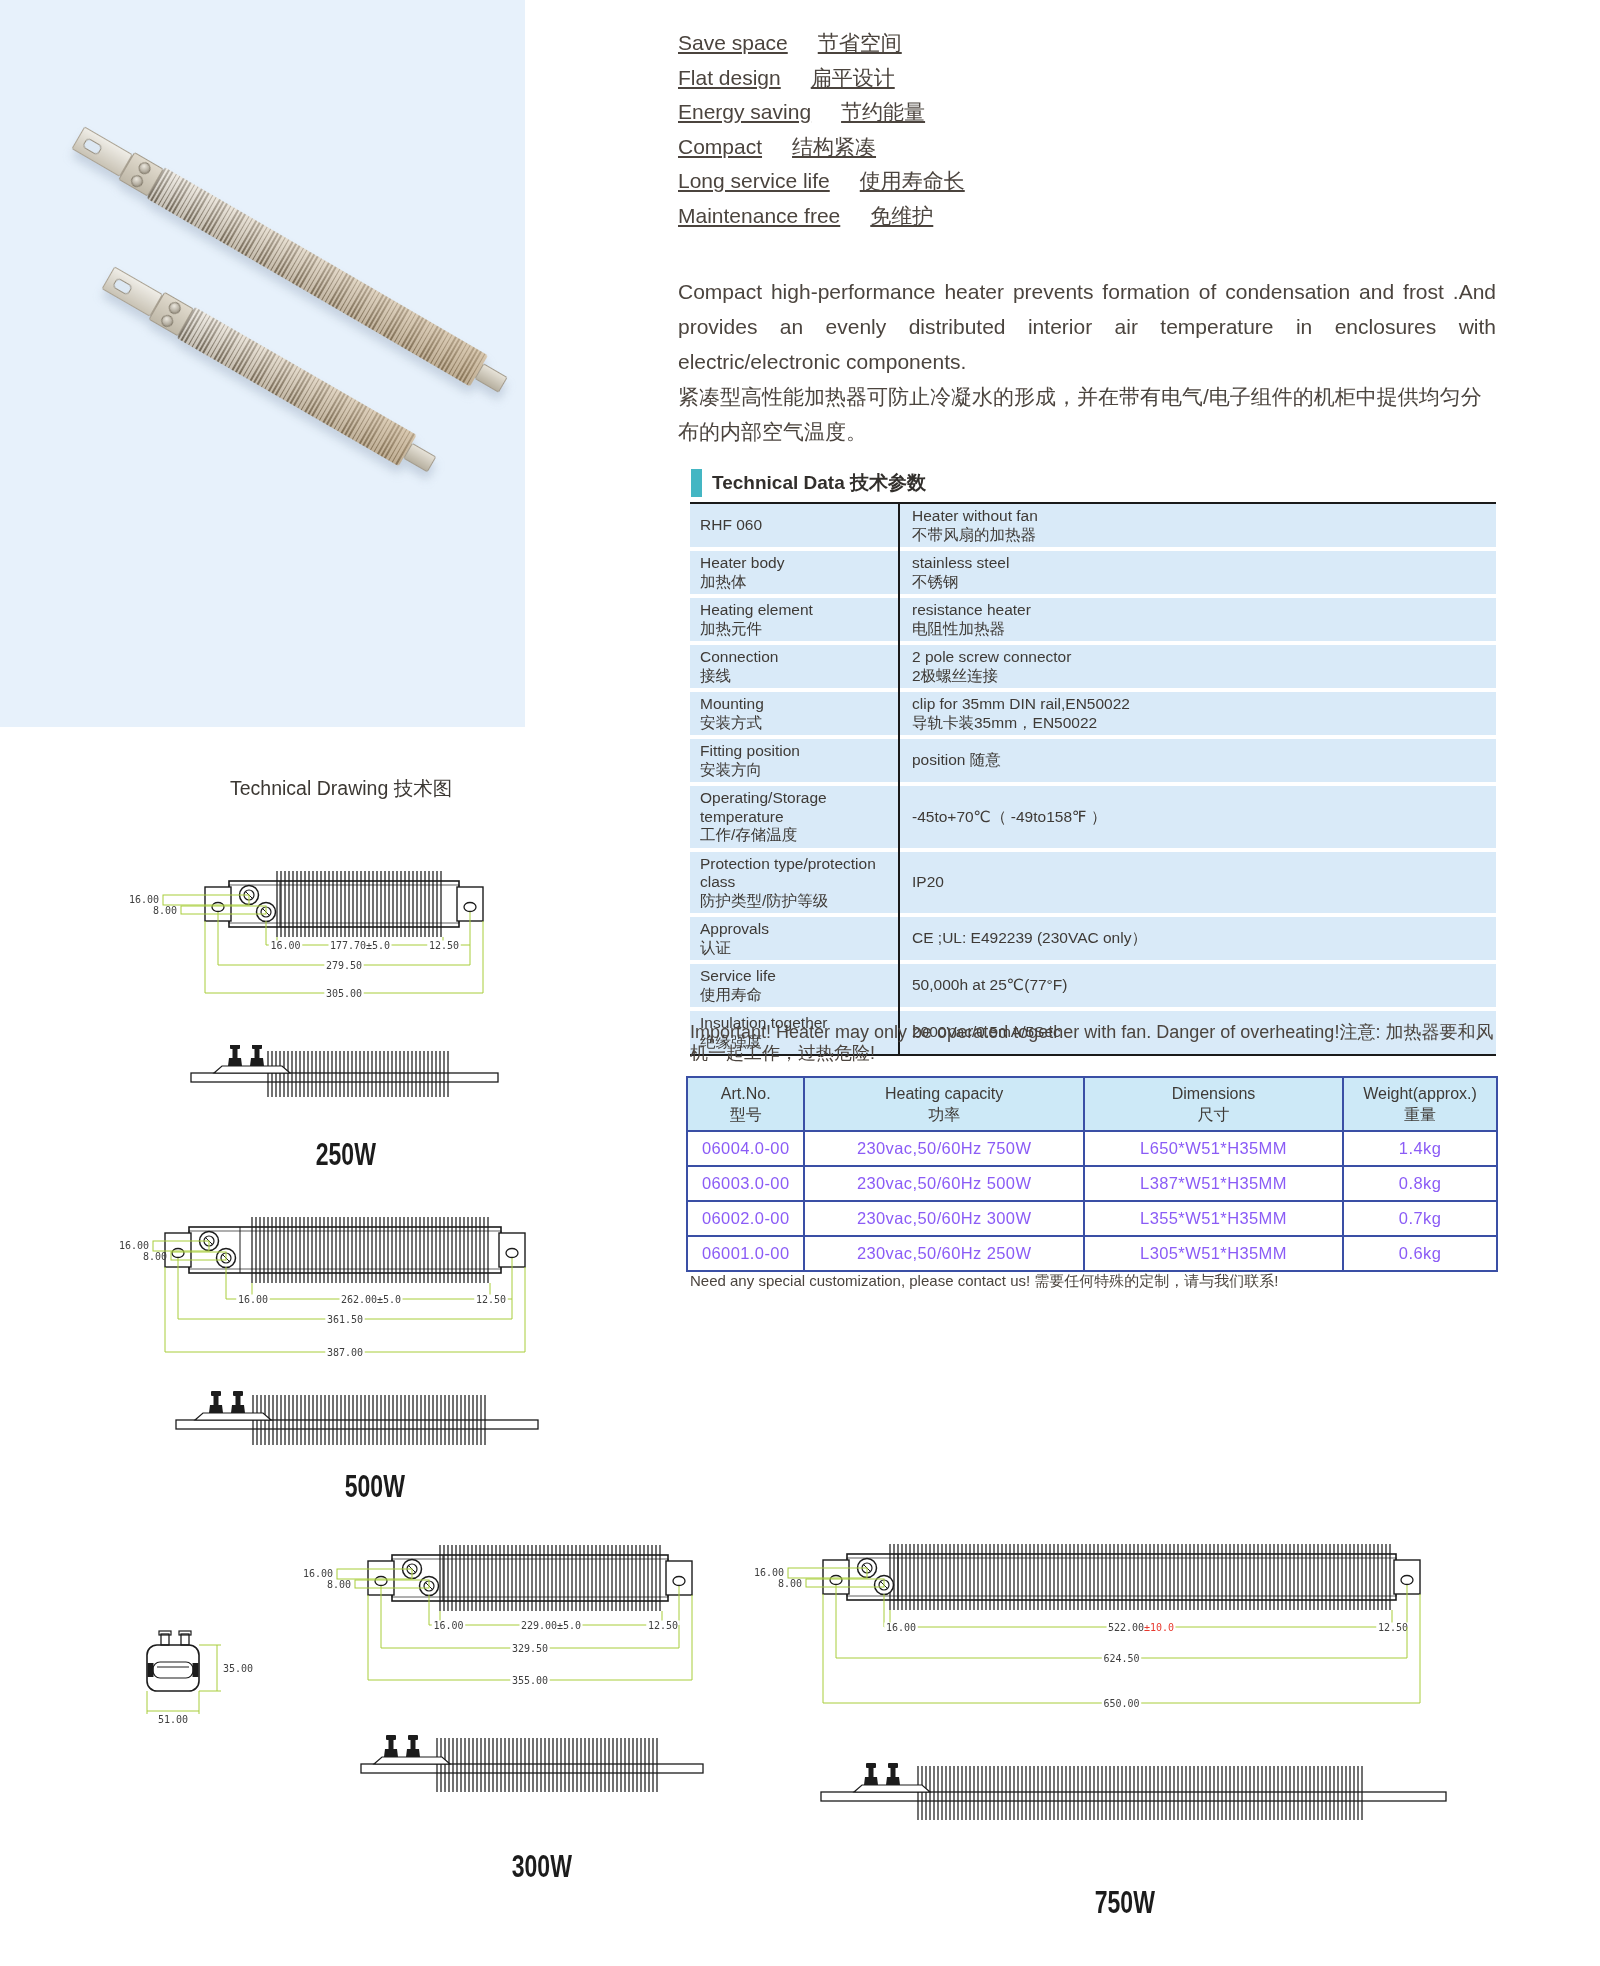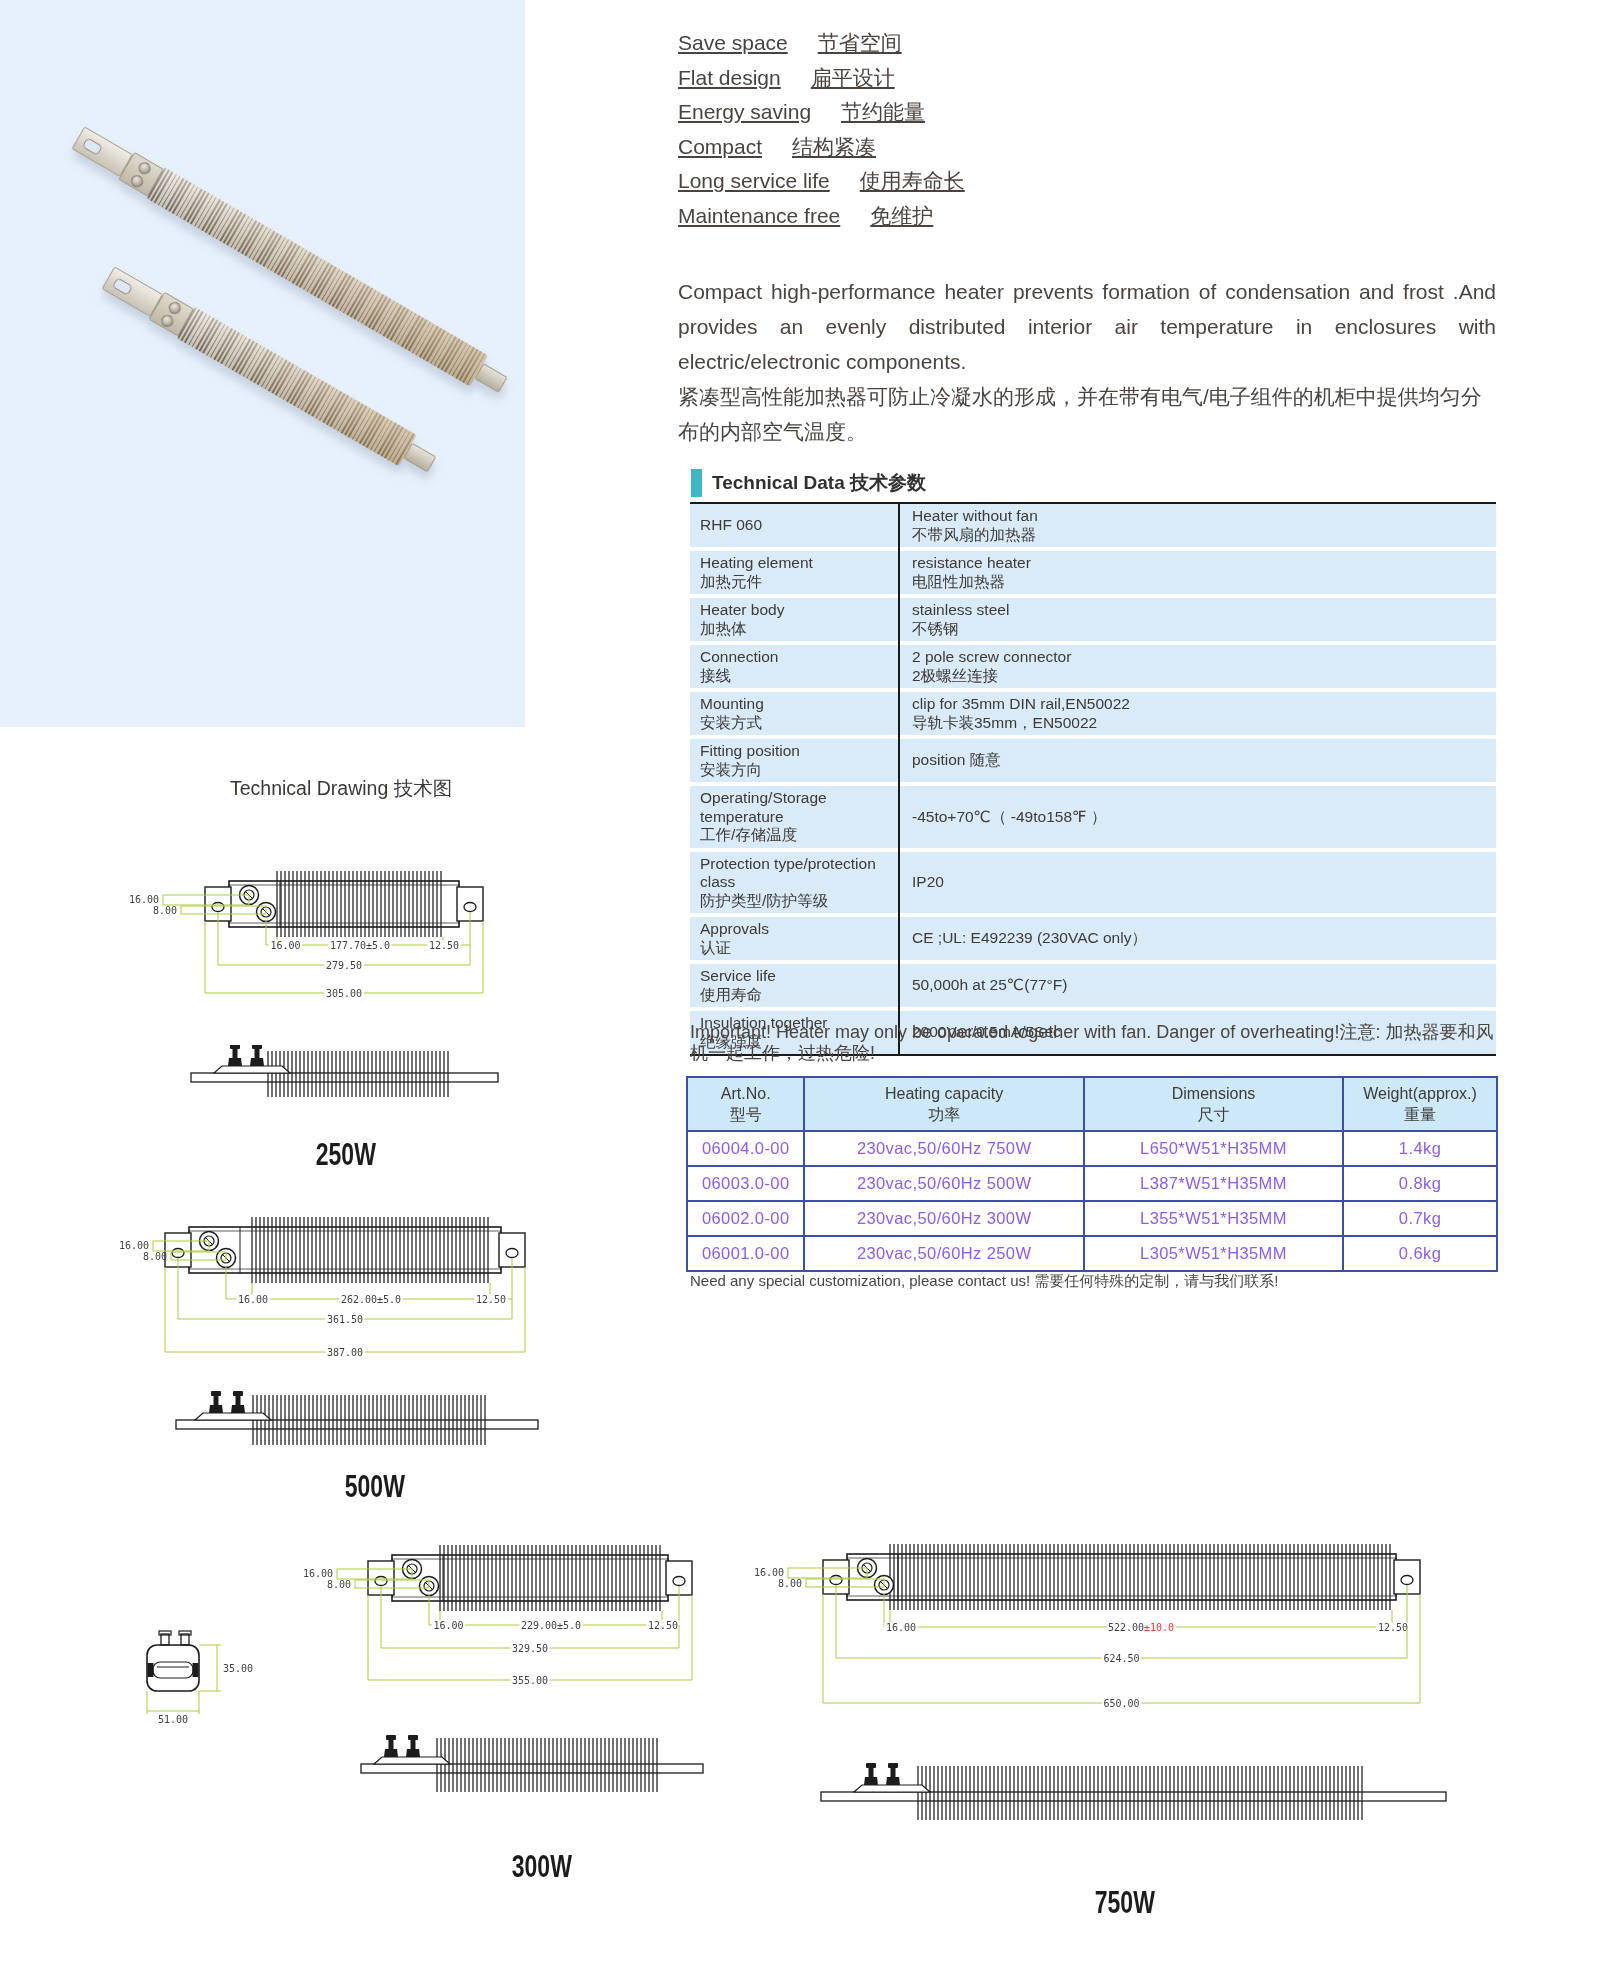--- a/index.html
+++ b/index.html
@@ -125,36 +125,36 @@
         <div class="tt-cell tt-label">
             <div>RHF 060</div>
           </div>
         <div class="tt-cell tt-value">
             <div>Heater without fan</div>
             <div>不带风扇的加热器</div>
           </div>
       </div>
       <div class="tt-row">
         <div class="tt-cell tt-label">
+            <div>Heater body</div>
+            <div>加热体</div>
+          </div>
+        <div class="tt-cell tt-value">
+            <div>stainless steel</div>
+            <div>不锈钢</div>
+          </div>
+      </div>
+      <div class="tt-row">
+        <div class="tt-cell tt-label">
             <div>Heating element</div>
             <div>加热元件</div>
           </div>
         <div class="tt-cell tt-value">
             <div>resistance heater</div>
             <div>电阻性加热器</div>
-          </div>
-      </div>
-      <div class="tt-row">
-        <div class="tt-cell tt-label">
-            <div>Heater body</div>
-            <div>加热体</div>
-          </div>
-        <div class="tt-cell tt-value">
-            <div>stainless steel</div>
-            <div>不锈钢</div>
           </div>
       </div>
       <div class="tt-row">
         <div class="tt-cell tt-label">
             <div>Connection</div>
             <div>接线</div>
           </div>
         <div class="tt-cell tt-value">
             <div>2 pole screw connector</div>
             <div>2极螺丝连接</div>

